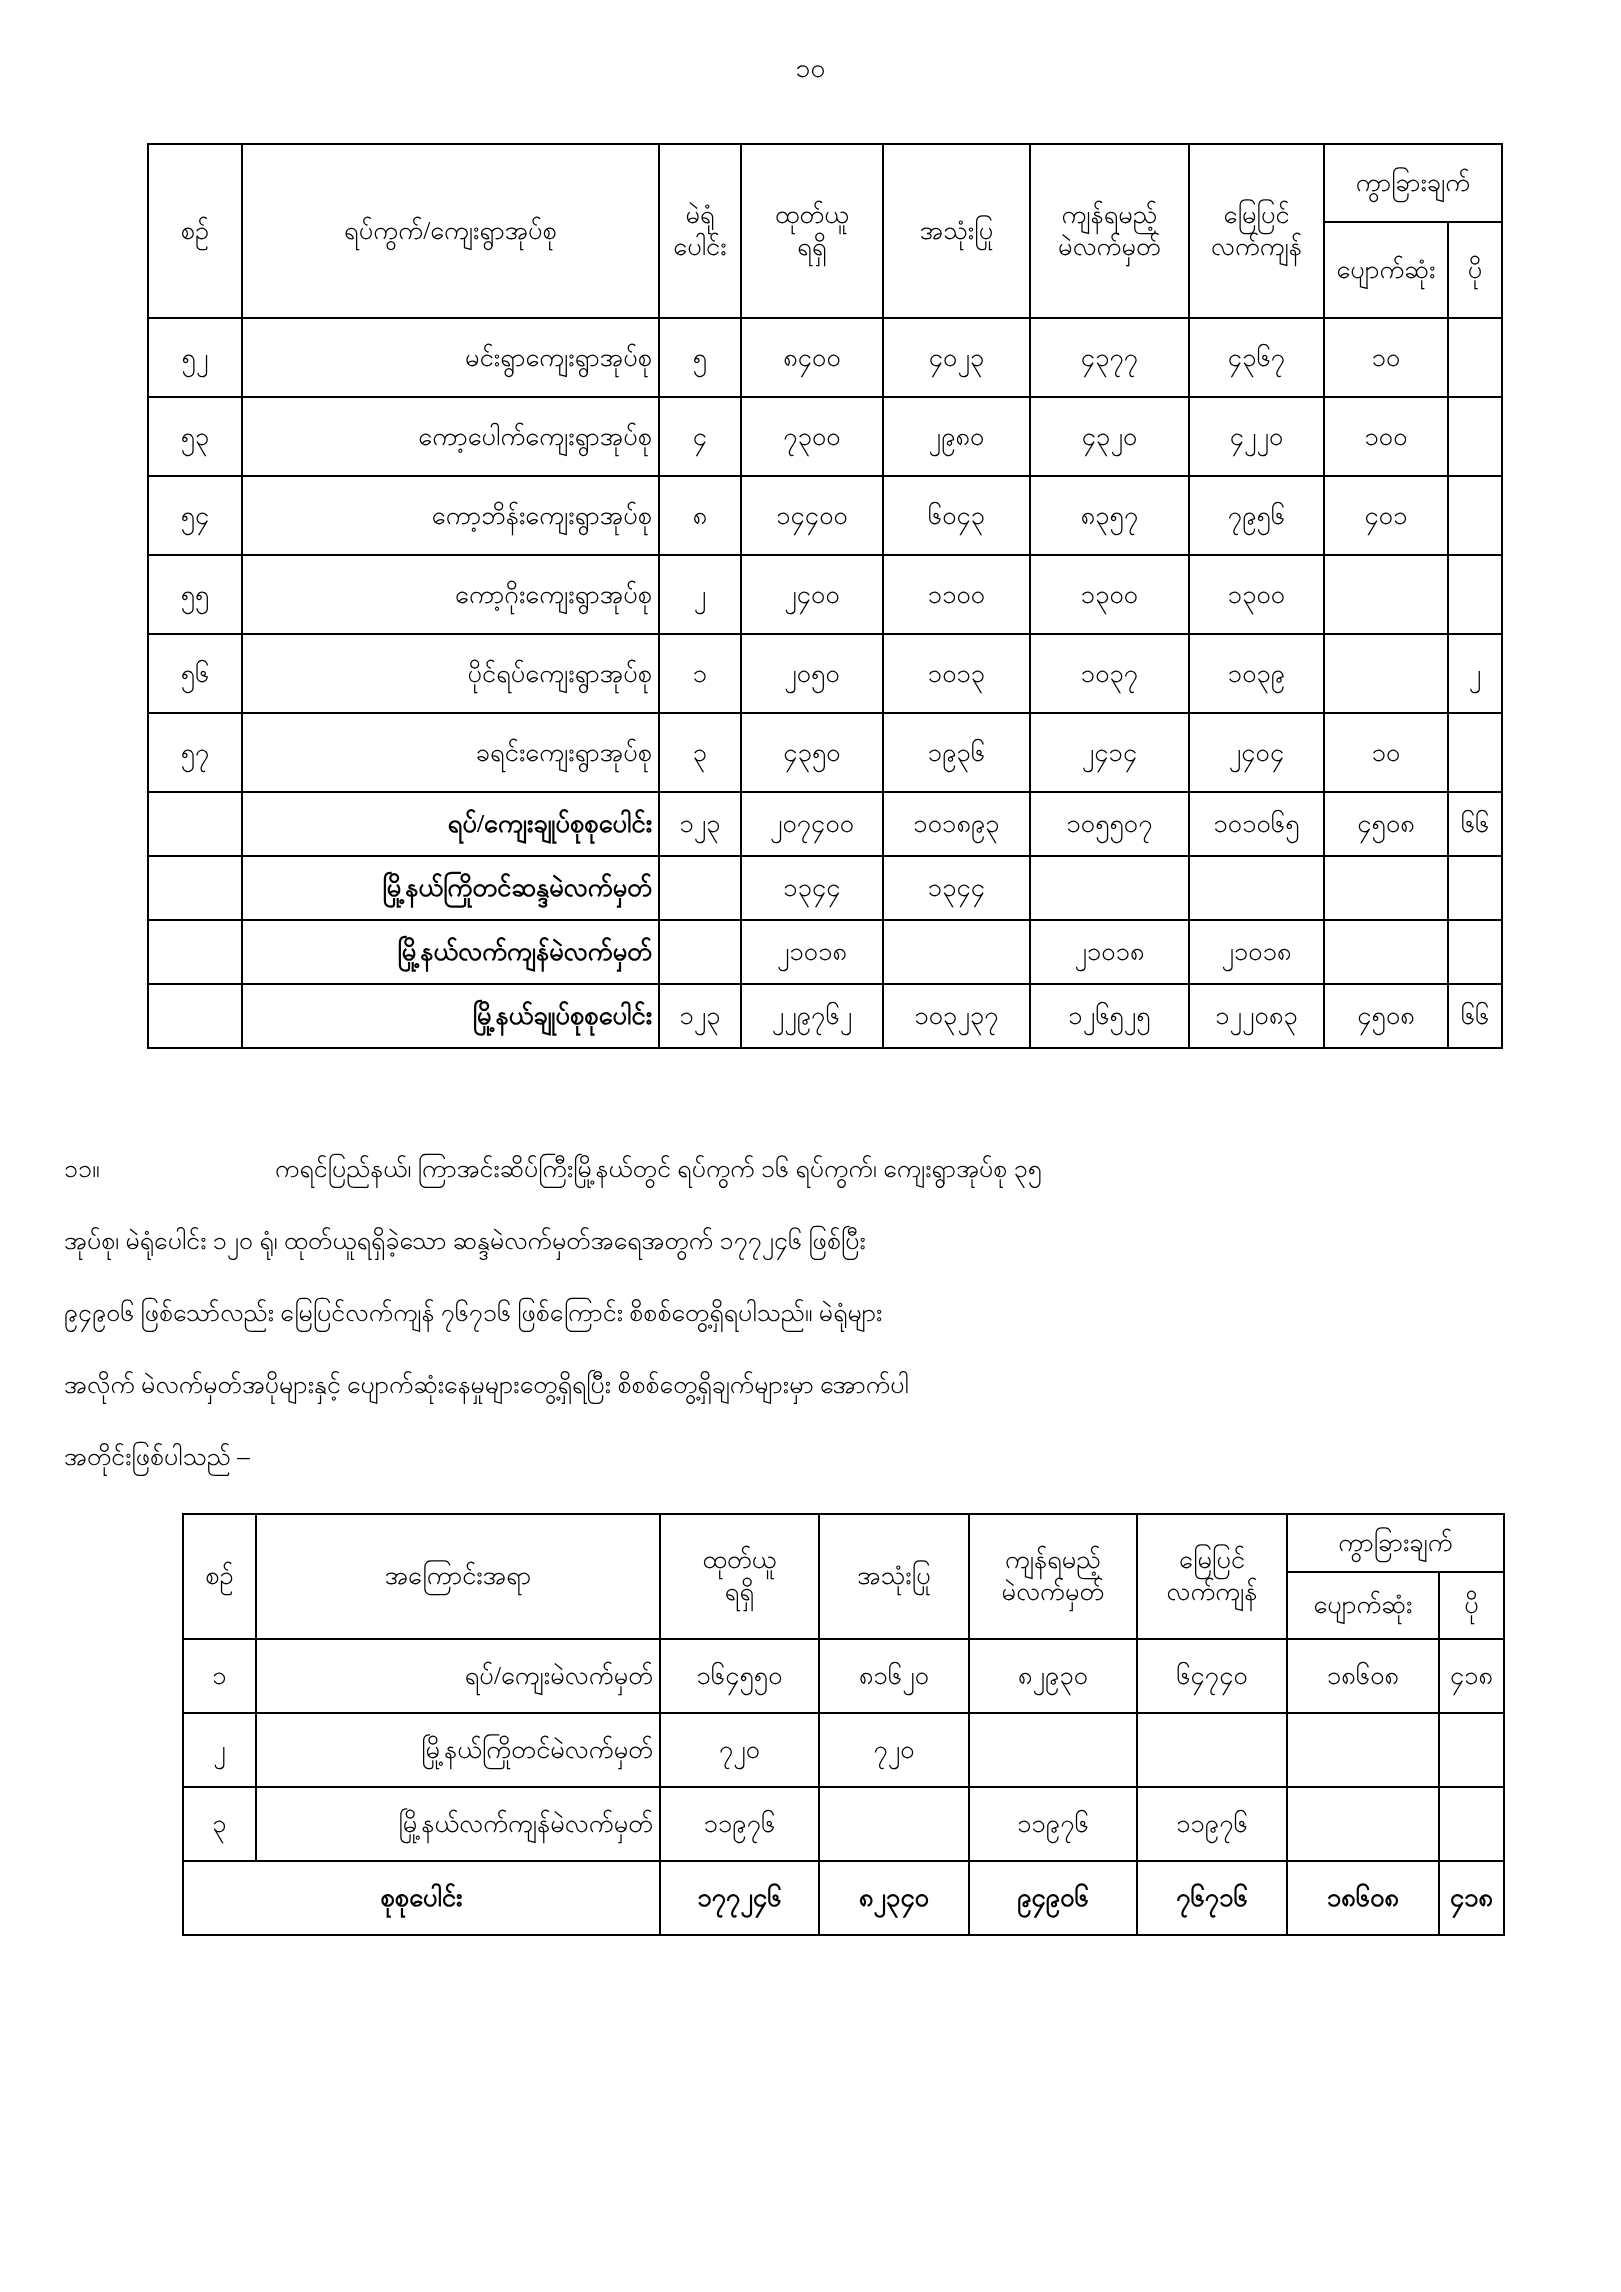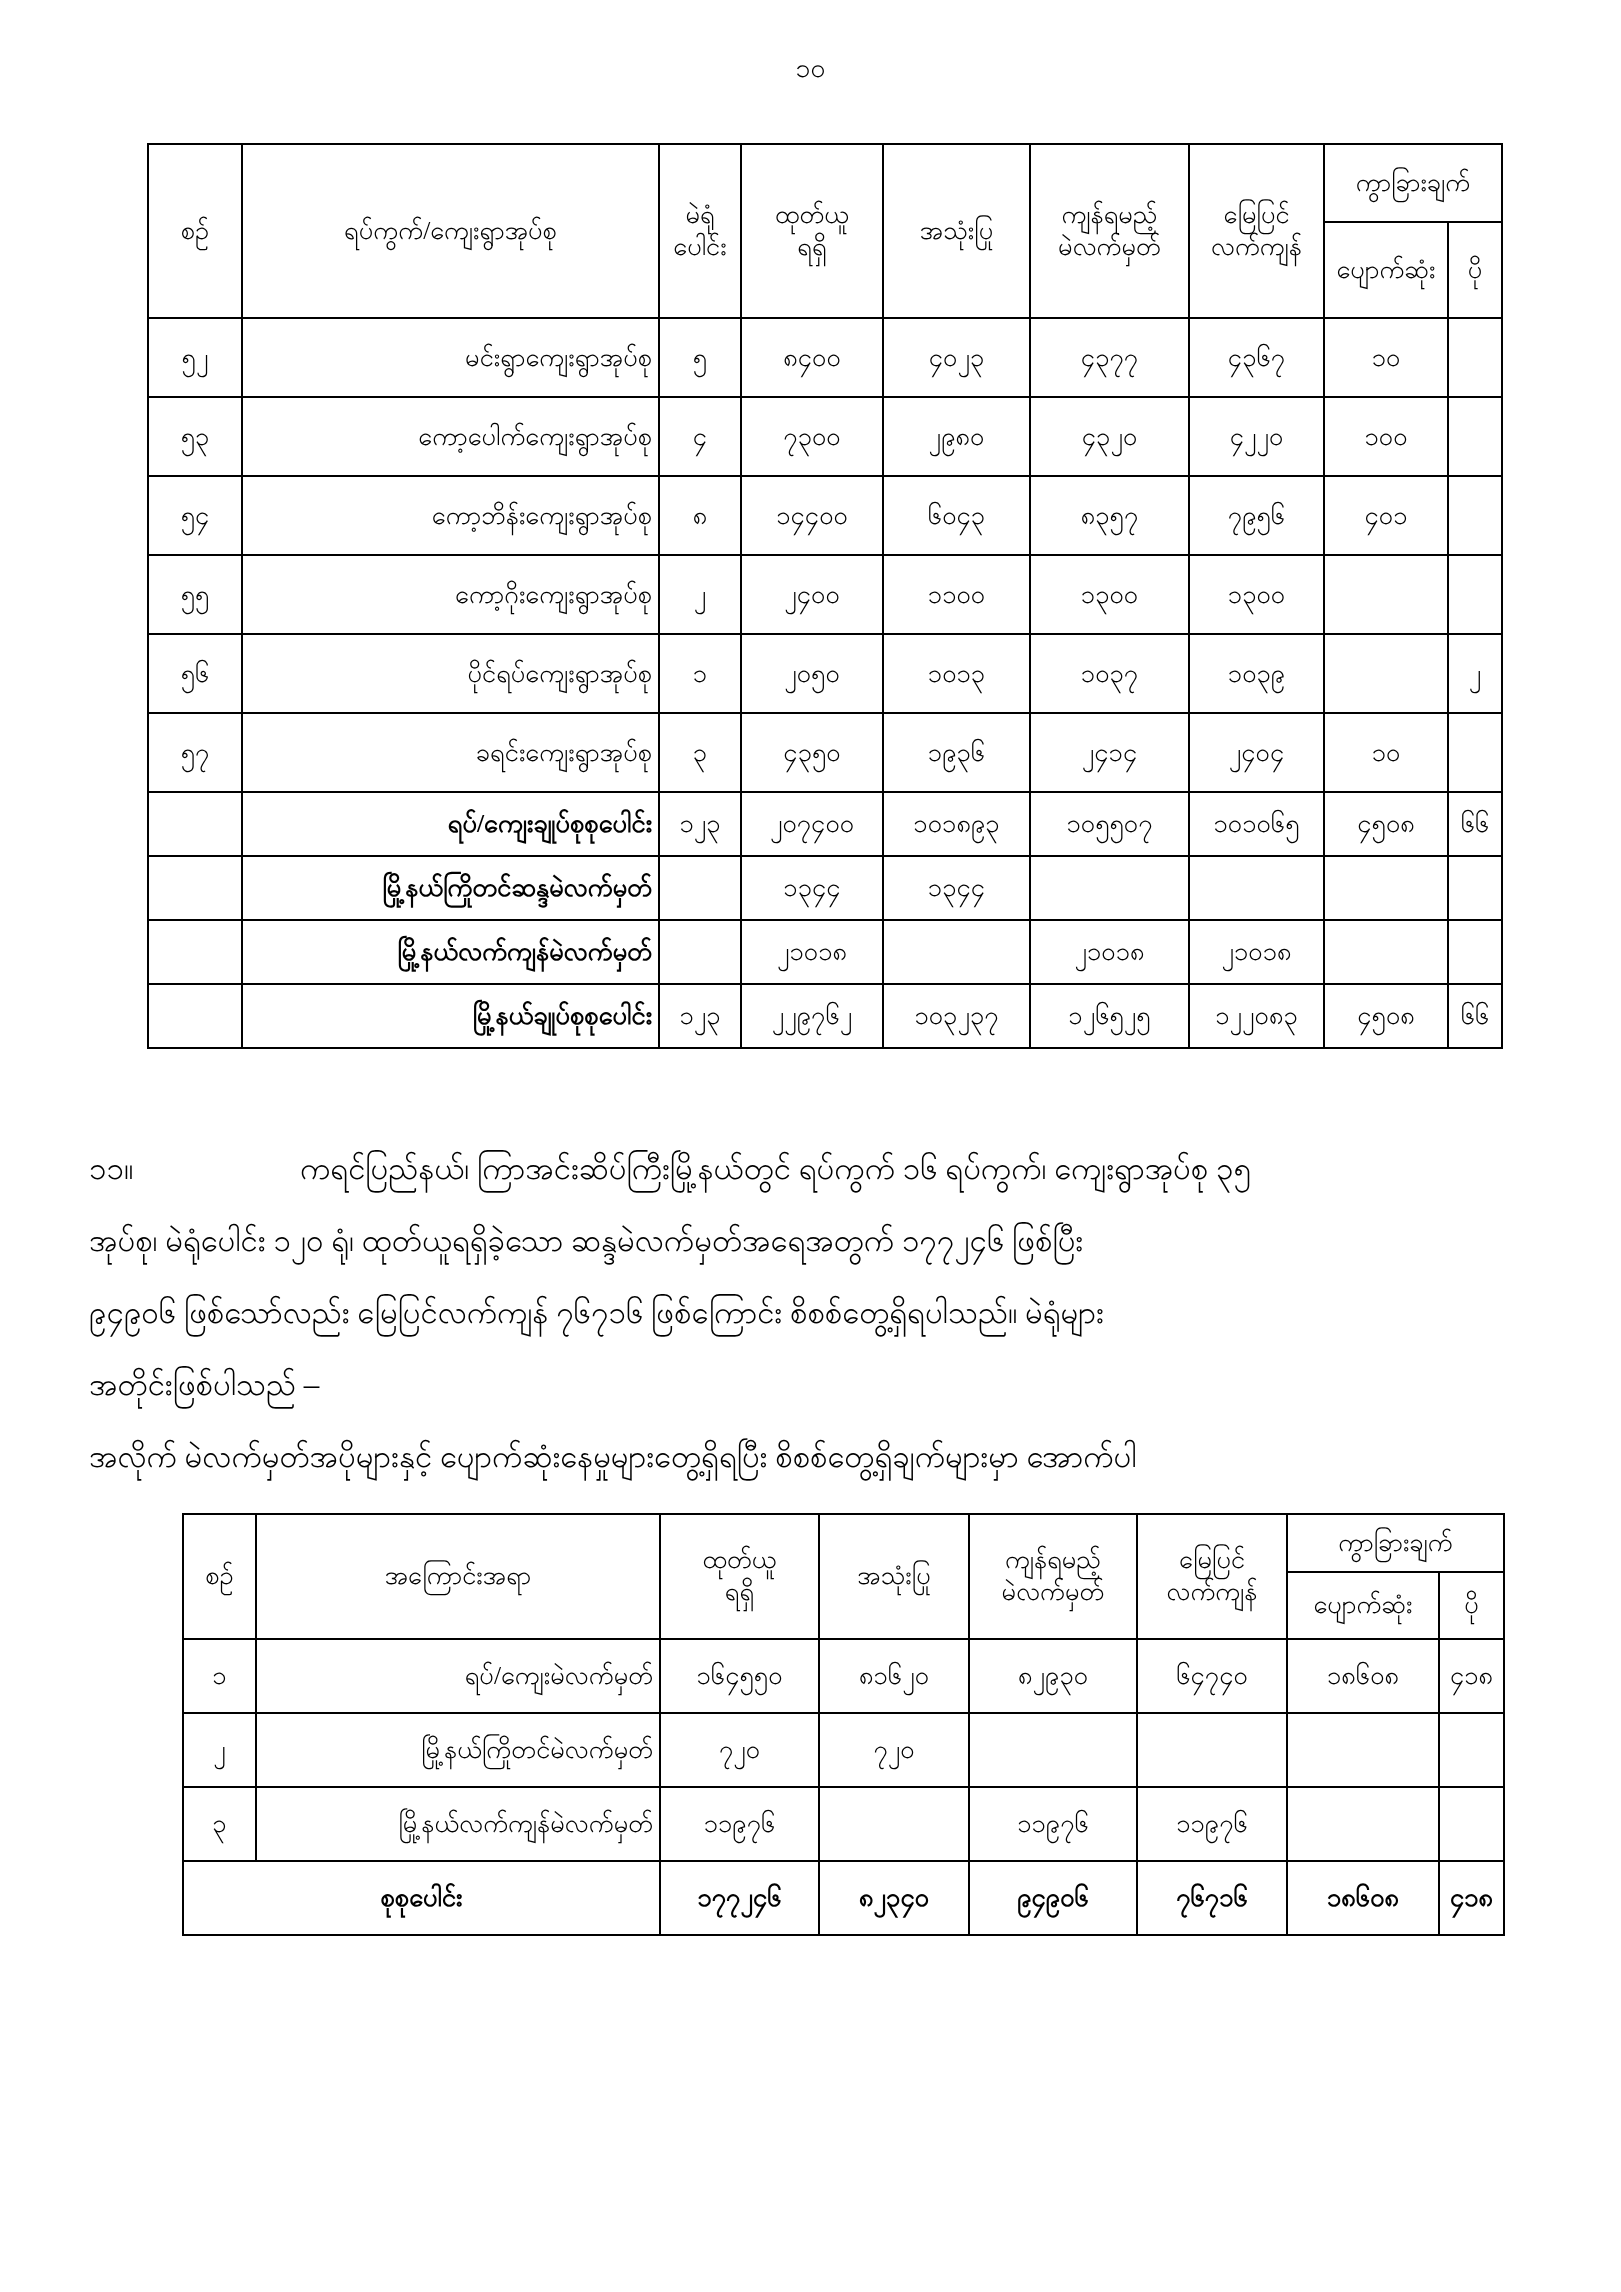--- a/index.html
+++ b/index.html
@@ -24,21 +24,21 @@
   .bb3{border-bottom-width:2.9px;}
   .row-67 td{height:79px;}
   .row-77 td{height:64px;}
   .t2 .hdr td{height:59px;}
   .t2 .body-row td{height:74px;}
   .heading{
     margin-top:61px;width:100%;text-align:center;
     font-size:29px;font-weight:bold;
   }
   .para{
-    margin:84px 122px 0 89px;font-size:31px;
+    margin:84px 122px 0 64px;font-size:25px;
   }
   .para-line{
     line-height:72px;height:72px;white-space:nowrap;
     text-align:justify;
   }
   .para-num{display:inline-block;width:211px;}
 </style>
 </head>
 <body>
 
@@ -192,22 +192,22 @@
     </tbody>
   </table>
 
 
   <div class="para">
     <div class="para-line">
       <span class="para-num">၁၁။</span><span>ကရင်ပြည်နယ်၊ ကြာအင်းဆိပ်ကြီးမြို့နယ်တွင် ရပ်ကွက် ၁၆ ရပ်ကွက်၊ ကျေးရွာအုပ်စု ၃၅</span>
     </div>
     <div class="para-line">အုပ်စု၊ မဲရုံပေါင်း ၁၂၀ ရုံ၊ ထုတ်ယူရရှိခဲ့သော ဆန္ဒမဲလက်မှတ်အရေအတွက် ၁၇၇၂၄၆ ဖြစ်ပြီး</div>
     <div class="para-line">၉၄၉၀၆ ဖြစ်သော်လည်း မြေပြင်လက်ကျန် ၇၆၇၁၆ ဖြစ်ကြောင်း စိစစ်တွေ့ရှိရပါသည်။ မဲရုံများ</div>
+    <div class="para-line">အလိုက် မဲလက်မှတ်အပိုများနှင့် ပျောက်ဆုံးနေမှုများတွေ့ရှိရပြီး စိစစ်တွေ့ရှိချက်များမှာ အောက်ပါ</div>
     <div class="para-line">အတိုင်းဖြစ်ပါသည် –</div>
-    <div class="para-line">အလိုက် မဲလက်မှတ်အပိုများနှင့် ပျောက်ဆုံးနေမှုများတွေ့ရှိရပြီး စိစစ်တွေ့ရှိချက်များမှာ အောက်ပါ</div>
   </div>
 
   <table class="t2">
     <colgroup>
       <col style="width:73px">
         <col style="width:404px">
         <col style="width:159px">
       <col style="width:150px">
         <col style="width:168px">
         <col style="width:150px">

